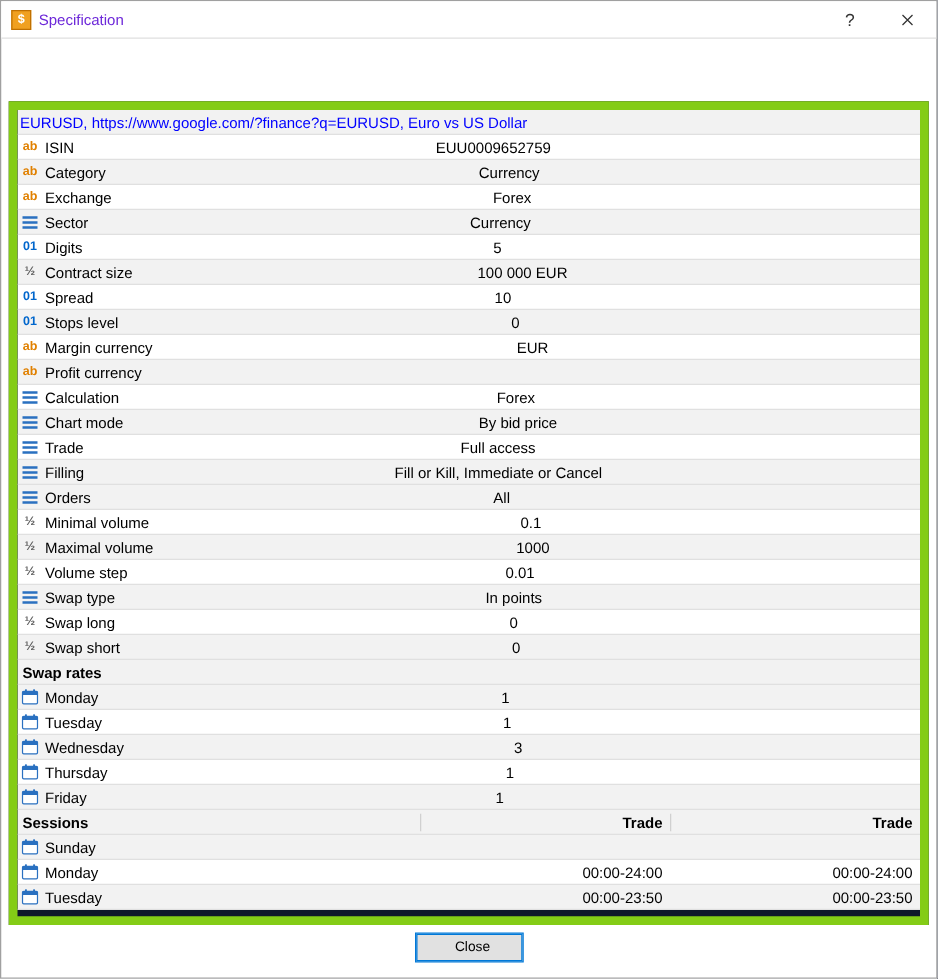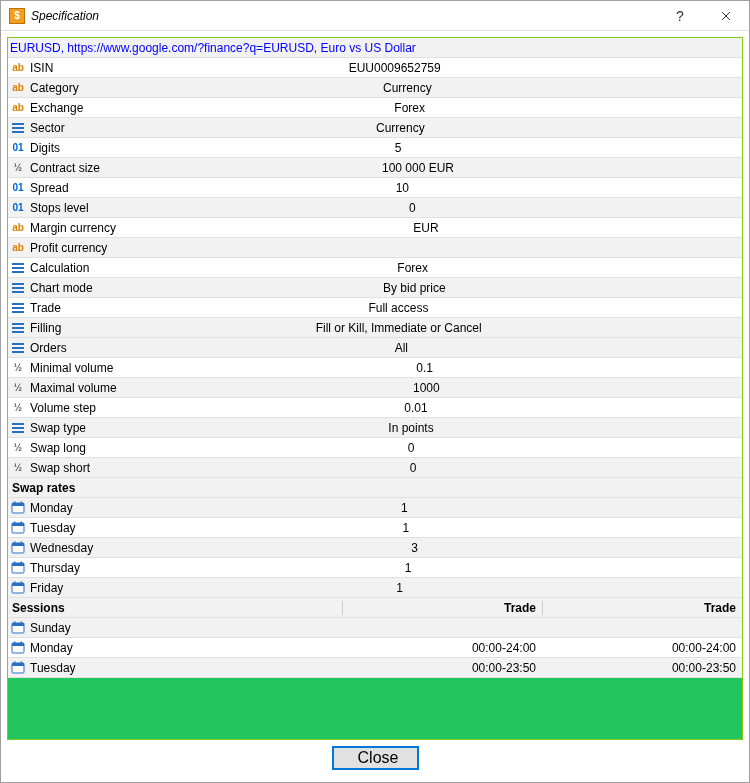--- a/index.html
+++ b/index.html
@@ -19,38 +19,39 @@
     padding-left: 8px;
   }
   .titlebar .appicon {
     width: 16px; height: 16px;
     background: #f0a020;
     border: 1px solid #c07000;
     display: inline-flex; align-items: center; justify-content: center;
     font-size: 10px; color: #fff; font-weight: bold;
     margin-right: 6px;
   }
-  .titlebar .title { flex: 1; color: #000000; font-style: italic; }
+  .titlebar .title { flex: 1; color: #6d28d9; }
   .titlebar .ctrl {
     width: 46px; height: 30px;
     display: inline-flex; align-items: center; justify-content: center;
     font-size: 14px; color: #333;
     cursor: pointer;
   }
   .content {
     flex: 1; position: relative;
     padding: 6px 6px 6px 6px;
     display: flex; flex-direction: column;
     overflow: hidden;
   }
   .scrollwrap {
     flex: 1;
     overflow-y: scroll;
-    border: 1px solid #84cc16;
-    background: #22c55e;
+    border: 7px solid #84cc16;
+    background: #0f172a;
+    margin-top: 44px;
   }
   .scrollwrap::-webkit-scrollbar { width: 17px; }
   .scrollwrap::-webkit-scrollbar-track { background: #f0f0f0; }
   .scrollwrap::-webkit-scrollbar-thumb { background: #c0c0c0; border: 1px solid #a0a0a0; }
   .row {
     display: flex;
     height: 20px;
     border-bottom: 1px solid #e0e0e0;
     align-items: center;
     font-size: 12px;
@@ -77,21 +78,21 @@
   .row.session .c2 { width: 200px; text-align: right; padding-right: 6px; }
   .row.session .c3 { width: 200px; text-align: right; padding-right: 6px; }
   .btnbar {
     height: 36px;
     display: flex; align-items: center; justify-content: center;
   }
   .closebtn {
     width: 85px; height: 22px;
     border: 1px solid #0078d7;
     background: #e1e1e1;
-    font-family: inherit; font-size: 16px;
+    font-family: inherit; font-size: 11px;
     cursor: pointer;
     outline: 1px solid #0078d7;
     padding-left: 12px;
   }
   
   .ic-ab { color: #e08000; font-weight: bold; font-size: 10px; font-family: Verdana, sans-serif; }
   .ic-01 { color: #0066cc; font-weight: bold; font-size: 10px; font-family: Verdana, sans-serif; }
   .ic-half { color: #606060; font-weight: bold; font-size: 10px; font-family: Verdana, sans-serif; }
   .ic-list svg, .ic-cal svg { display: block; }
 </style>

